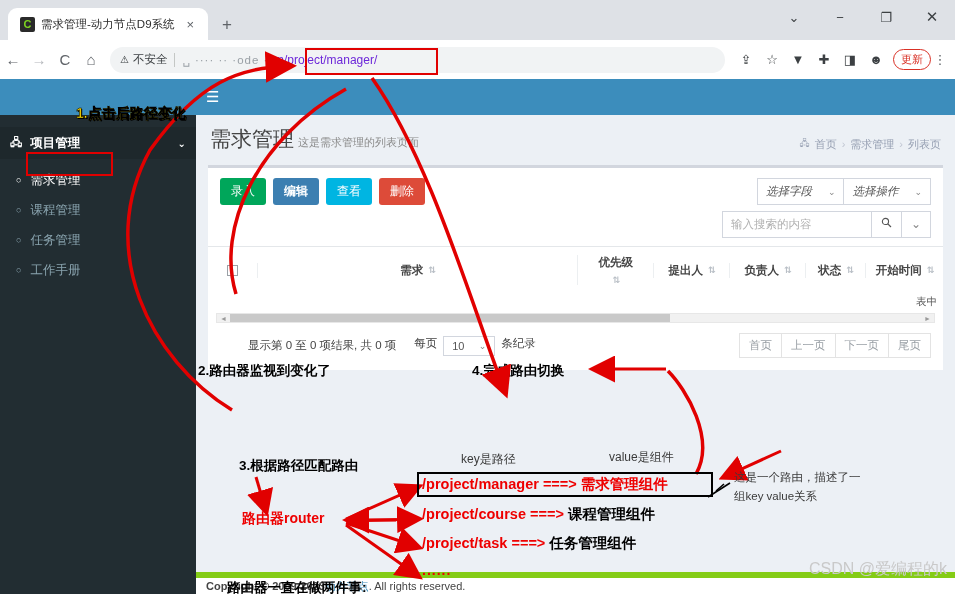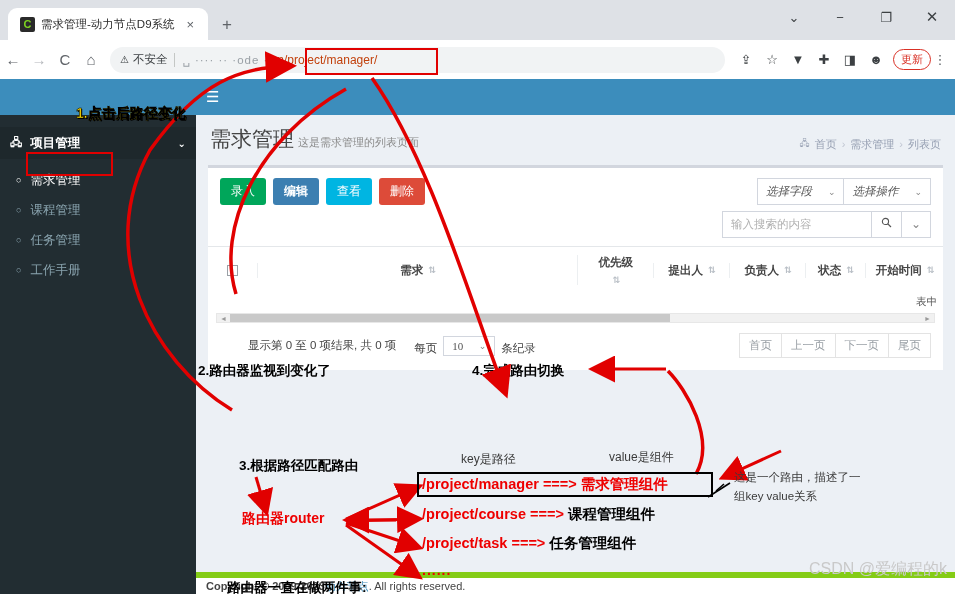--- a/index.html
+++ b/index.html
@@ -45,21 +45,21 @@
   .navbtn.dim { color: #b4b7bb; }
   .omnibox {
     flex: 1; height: 26px; margin: 0 8px 0 6px;
     background: #f1f3f4; border-radius: 13px;
     display: flex; align-items: center; padding: 0 10px; position: relative;
   }
   .warn-ico { font-size: 10px; color: #3c4043; margin-right: 4px; }
   .warn-txt { font-size: 11.5px; color: #3c4043; white-space: nowrap; }
   .omni-sep { width: 1px; height: 14px; background: #c4c7c5; margin: 0 7px; }
   .url-dim { font-size: 11.5px; color: #9aa0a6; letter-spacing: 1px; white-space: nowrap; }
-  .url-hi { font-size: 12px; color: #c2410c; white-space: nowrap; }
+  .url-hi { font-size: 12px; color: #6d28d9; white-space: nowrap; }
   .tools { display: flex; align-items: center; gap: 0px; padding-right: 6px; }
   .tool { width: 26px; height: 26px; display: flex; align-items: center; justify-content: center;
           font-size: 13px; color: #3c4043; }
   .updbtn {
     border: 1px solid #d93025; border-radius: 12px; color: #d93025;
     font-size: 11px; padding: 2px 7px; margin-left: 4px; white-space: nowrap;
   }
   .kebab { font-size: 13px; color: #5f6368; width: 18px; text-align: center; }
 
   
@@ -115,21 +115,21 @@
   .sortico { color: #b9bfc6; font-size: 9px; letter-spacing: -1px; }
   .tbody-note { height: 20px; position: relative; }
   .tblnote { position: absolute; right: 6px; top: 2px; font-size: 10.5px; color: #555; }
   .hscroll { margin: 0 8px; height: 10px; background: #f1f1f1; border: 1px solid #e7e7e7;
              display: flex; align-items: center; }
   .hscroll .arrowl, .hscroll .arrowr { font-size: 7px; color: #999; padding: 0 3px; }
   .hscroll .thumb { height: 8px; background: #c9c9c9; flex: none; width: 440px; }
 
   .prow { display: flex; align-items: center; padding: 10px 12px 12px 12px; margin-left: 28px; }
   .pinfo { font-size: 11.5px; color: #444; }
-  .ppage { font-size: 11.5px; color: #444; margin-left: 18px; display: flex; align-items: flex-end; gap: 6px; font-family: Liberation Serif, serif; }
+  .ppage { font-size: 11.5px; color: #444; margin-left: 18px; display: flex; align-items: flex-start; gap: 6px; }
   .psel { border: 1px solid #d2d6de; padding: 3px 8px; min-width: 52px; display: flex;
           justify-content: space-between; align-items: center; font-size: 11px; color: #555; }
   .pager { margin-left: auto; display: flex; }
   .pbtn { border: 1px solid #e3e3e3; border-left: none; padding: 4px 9px; font-size: 11.5px;
           color: #9aa0a6; background: #fff; }
   .pbtn:first-child { border-left: 1px solid #e3e3e3; }
 
   
   .diagram { position: absolute; left: 196px; top: 0; width: 759px; height: 515px; pointer-events: none; }
   .lbl { position: absolute; white-space: nowrap; }

